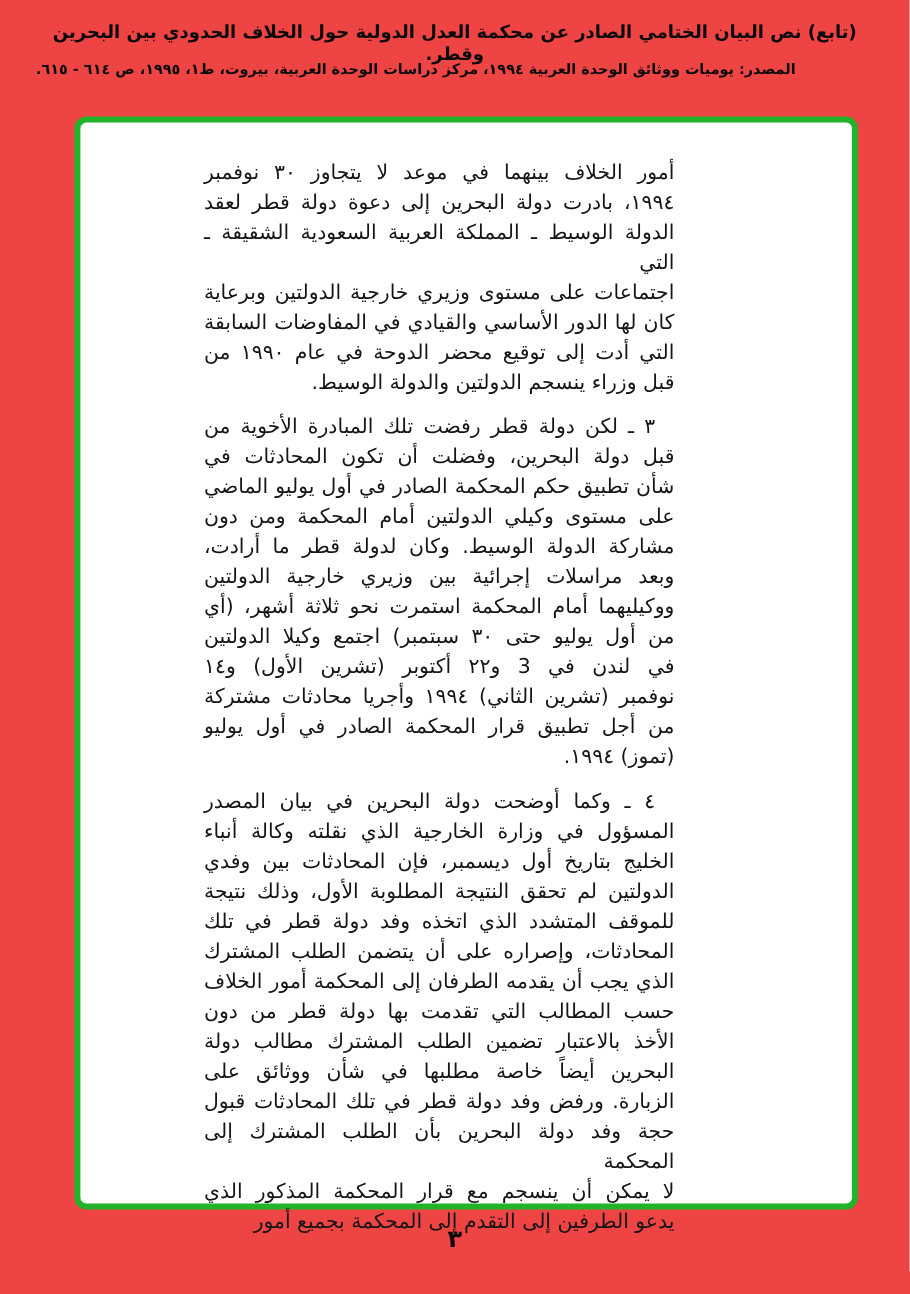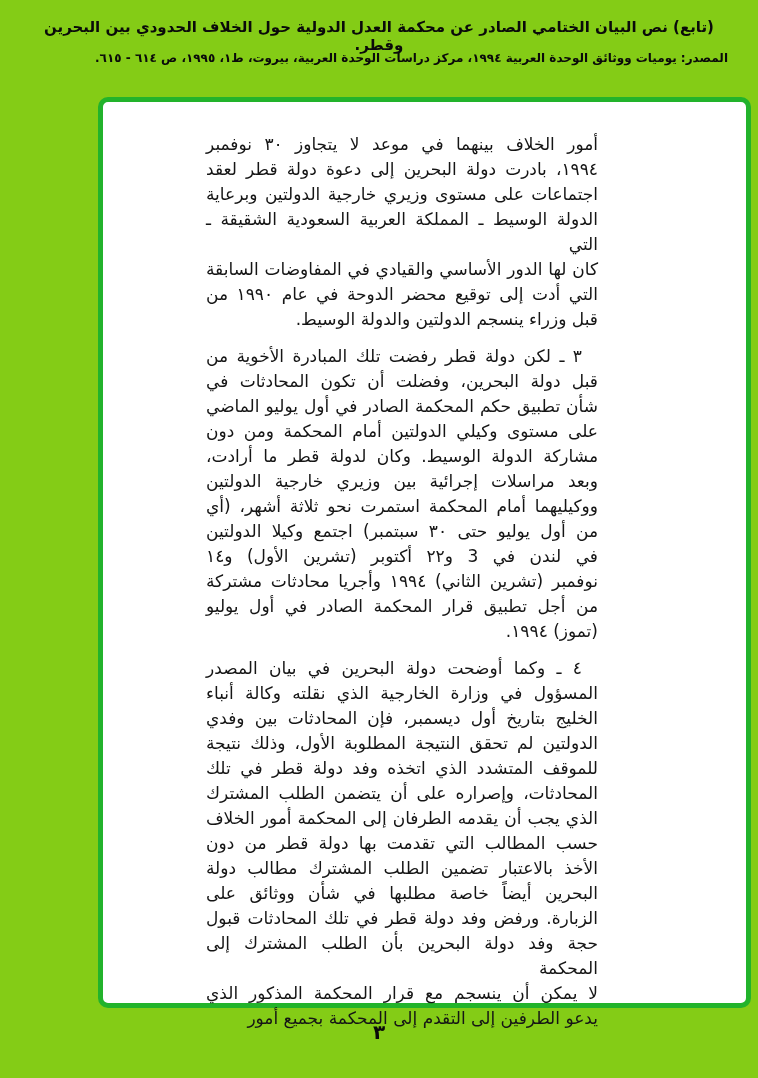--- a/index.html
+++ b/index.html
@@ -11,56 +11,55 @@
     width: 758px;
     height: 1078px;
     position: relative;
     font-family: "DejaVu Sans", sans-serif;
     color: #111111;
     overflow: hidden;
   }
   .page {
     position: absolute;
     inset: 0;
-    background: #84cc16;
+    background: #ef4444;
   }
   .header-title {
     position: absolute;
     top: 18px;
     left: 30px;
     right: 30px;
     text-align: center;
     direction: rtl;
     font-size: 15px;
     font-weight: bold;
     letter-spacing: 0.2px;
     color: #0a0a0a;
   }
   .header-source {
     position: absolute;
     top: 51px;
     left: 30px;
     right: 30px;
-    text-align: right;
+    text-align: left;
     direction: rtl;
     font-size: 12px;
     font-weight: bold;
     color: #0a0a0a;
   }
   .green-box {
     position: absolute;
     left: 62px;
     top: 97px;
     width: 653px;
     height: 911px;
     box-sizing: border-box;
     border: 5px solid #22b32b;
     border-radius: 10px;
     background: #ffffff;
-    margin-left: 36px;
   }
   .text-column {
     position: absolute;
     left: 103px;
     top: 30px;
     width: 392px;
     direction: rtl;
   }
   .paragraph {
     margin: 0 0 12px 0;
@@ -98,22 +97,22 @@
 
   <div class="header-title">(تابع) نص البيان الختامي الصادر عن محكمة العدل الدولية حول الخلاف الحدودي بين البحرين وقطر.</div>
 
   <div class="header-source">المصدر: يوميات ووثائق الوحدة العربية ١٩٩٤، مركز دراسات الوحدة العربية، بيروت، ط١، ١٩٩٥، ص ٦١٤ - ٦١٥.</div>
 
   <div class="green-box">
     <div class="text-column">
         <div class="paragraph">
           <div class="text-line first-line">أمور الخلاف بينهما في موعد لا يتجاوز ٣٠ نوفمبر</div>
           <div class="text-line">١٩٩٤، بادرت دولة البحرين إلى دعوة دولة قطر لعقد</div>
+          <div class="text-line">الدولة الوسيط ـ المملكة العربية السعودية الشقيقة ـ التي</div>
           <div class="text-line">اجتماعات على مستوى وزيري خارجية الدولتين وبرعاية</div>
-          <div class="text-line">الدولة الوسيط ـ المملكة العربية السعودية الشقيقة ـ التي</div>
           <div class="text-line">كان لها الدور الأساسي والقيادي في المفاوضات السابقة</div>
           <div class="text-line">التي أدت إلى توقيع محضر الدوحة في عام ١٩٩٠ من</div>
           <div class="text-line last-line">قبل وزراء ينسجم الدولتين والدولة الوسيط.</div>
         </div>
         <div class="paragraph indented">
           <div class="text-line first-line">٣ ـ لكن دولة قطر رفضت تلك المبادرة الأخوية من</div>
           <div class="text-line">قبل دولة البحرين، وفضلت أن تكون المحادثات في</div>
           <div class="text-line">شأن تطبيق حكم المحكمة الصادر في أول يوليو الماضي</div>
           <div class="text-line">على مستوى وكيلي الدولتين أمام المحكمة ومن دون</div>
           <div class="text-line">مشاركة الدولة الوسيط. وكان لدولة قطر ما أرادت،</div>

